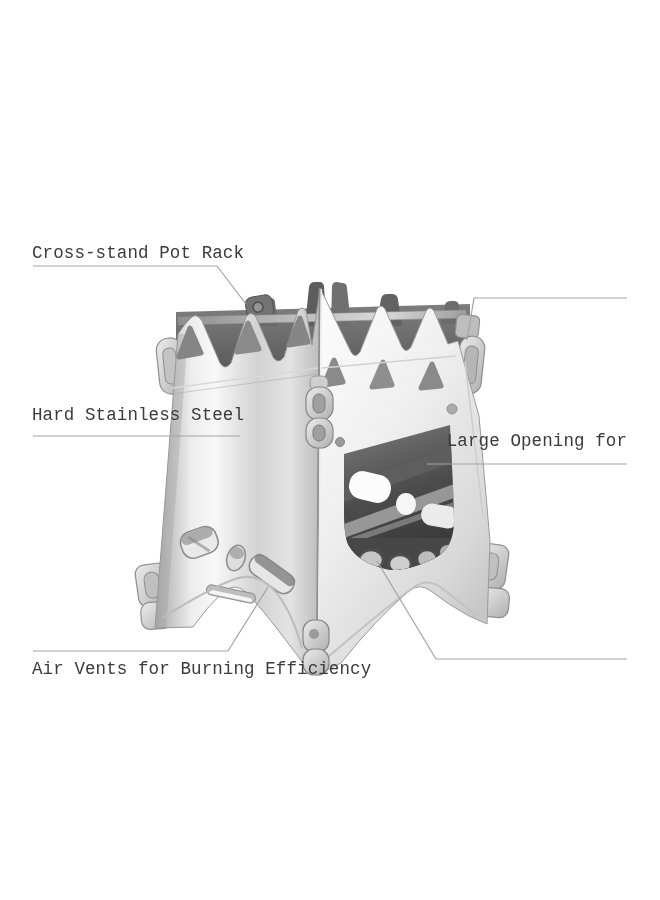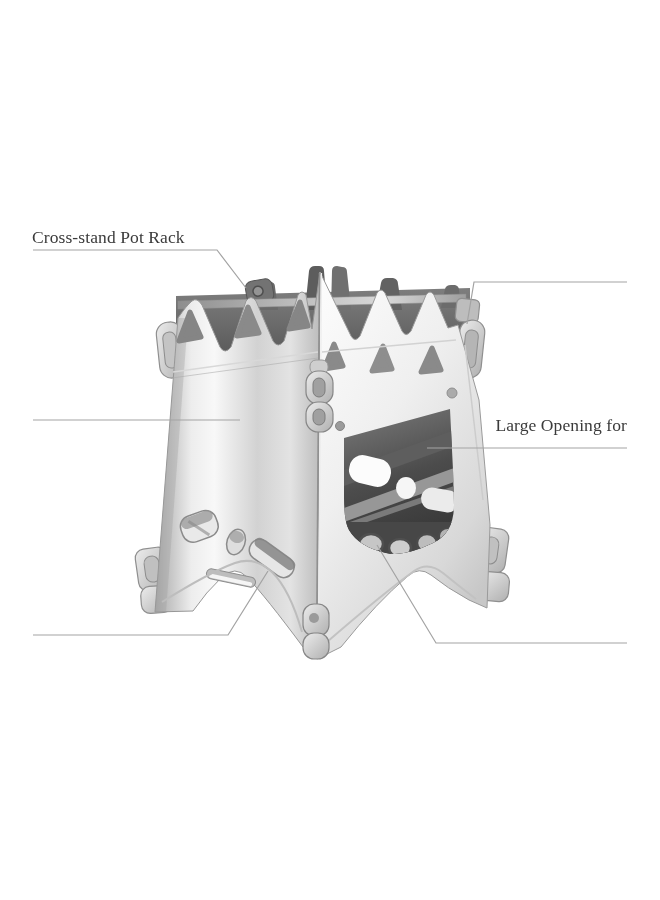--- a/index.html
+++ b/index.html
@@ -1,19 +1,20 @@
 <!DOCTYPE html>
 <html style="--bg: #ffffff; --text: #3b3b3b; --leader: #a3a3a3;"><head>
 <meta charset="utf-8">
 <style>
   html,body { margin:0; padding:0; }
   .stage {
     position:relative; width:660px; height:798px;
     background:var(--bg,#ffffff); overflow:hidden;
-    font-family:Liberation Serif, serif;
+    font-family:Liberation Mono, monospace;
+    margin-top:16px;
   }
   svg.scene { position:absolute; left:0; top:0; }
   .label {
     position:absolute; color:var(--text,#3b3b3b);
     font-size:17.5px; line-height:22px; white-space:nowrap;
     letter-spacing:0.1px;
   }
   .label.right { text-align:right; }
   .leader { fill:none; stroke:var(--leader,#a3a3a3); stroke-width:1.2; }
 </style>
@@ -176,19 +177,21 @@
       <polyline class="leader" points="33,635 228,635 268,571"></polyline>
       <polyline class="leader" points="627,643 436,643 377,545"></polyline>
     </g>
   </svg>
 
   <div class="label" style="left:32px; top:226px;">Cross-stand Pot Rack</div>
 
   <div class="label right" style="right:33px; top:237px;">
   </div>
 
+  <div class="label" style="left:32px; top:388px;">Hard Stainless Steel</div>
 
   <div class="label right" style="right:33px; top:414px;">
     <div>Large Opening for</div>
   </div>
 
+  <div class="label" style="left:32px; top:642px;">Air Vents for Burning Efficiency</div>
 
 </div>
 
 </body></html>

